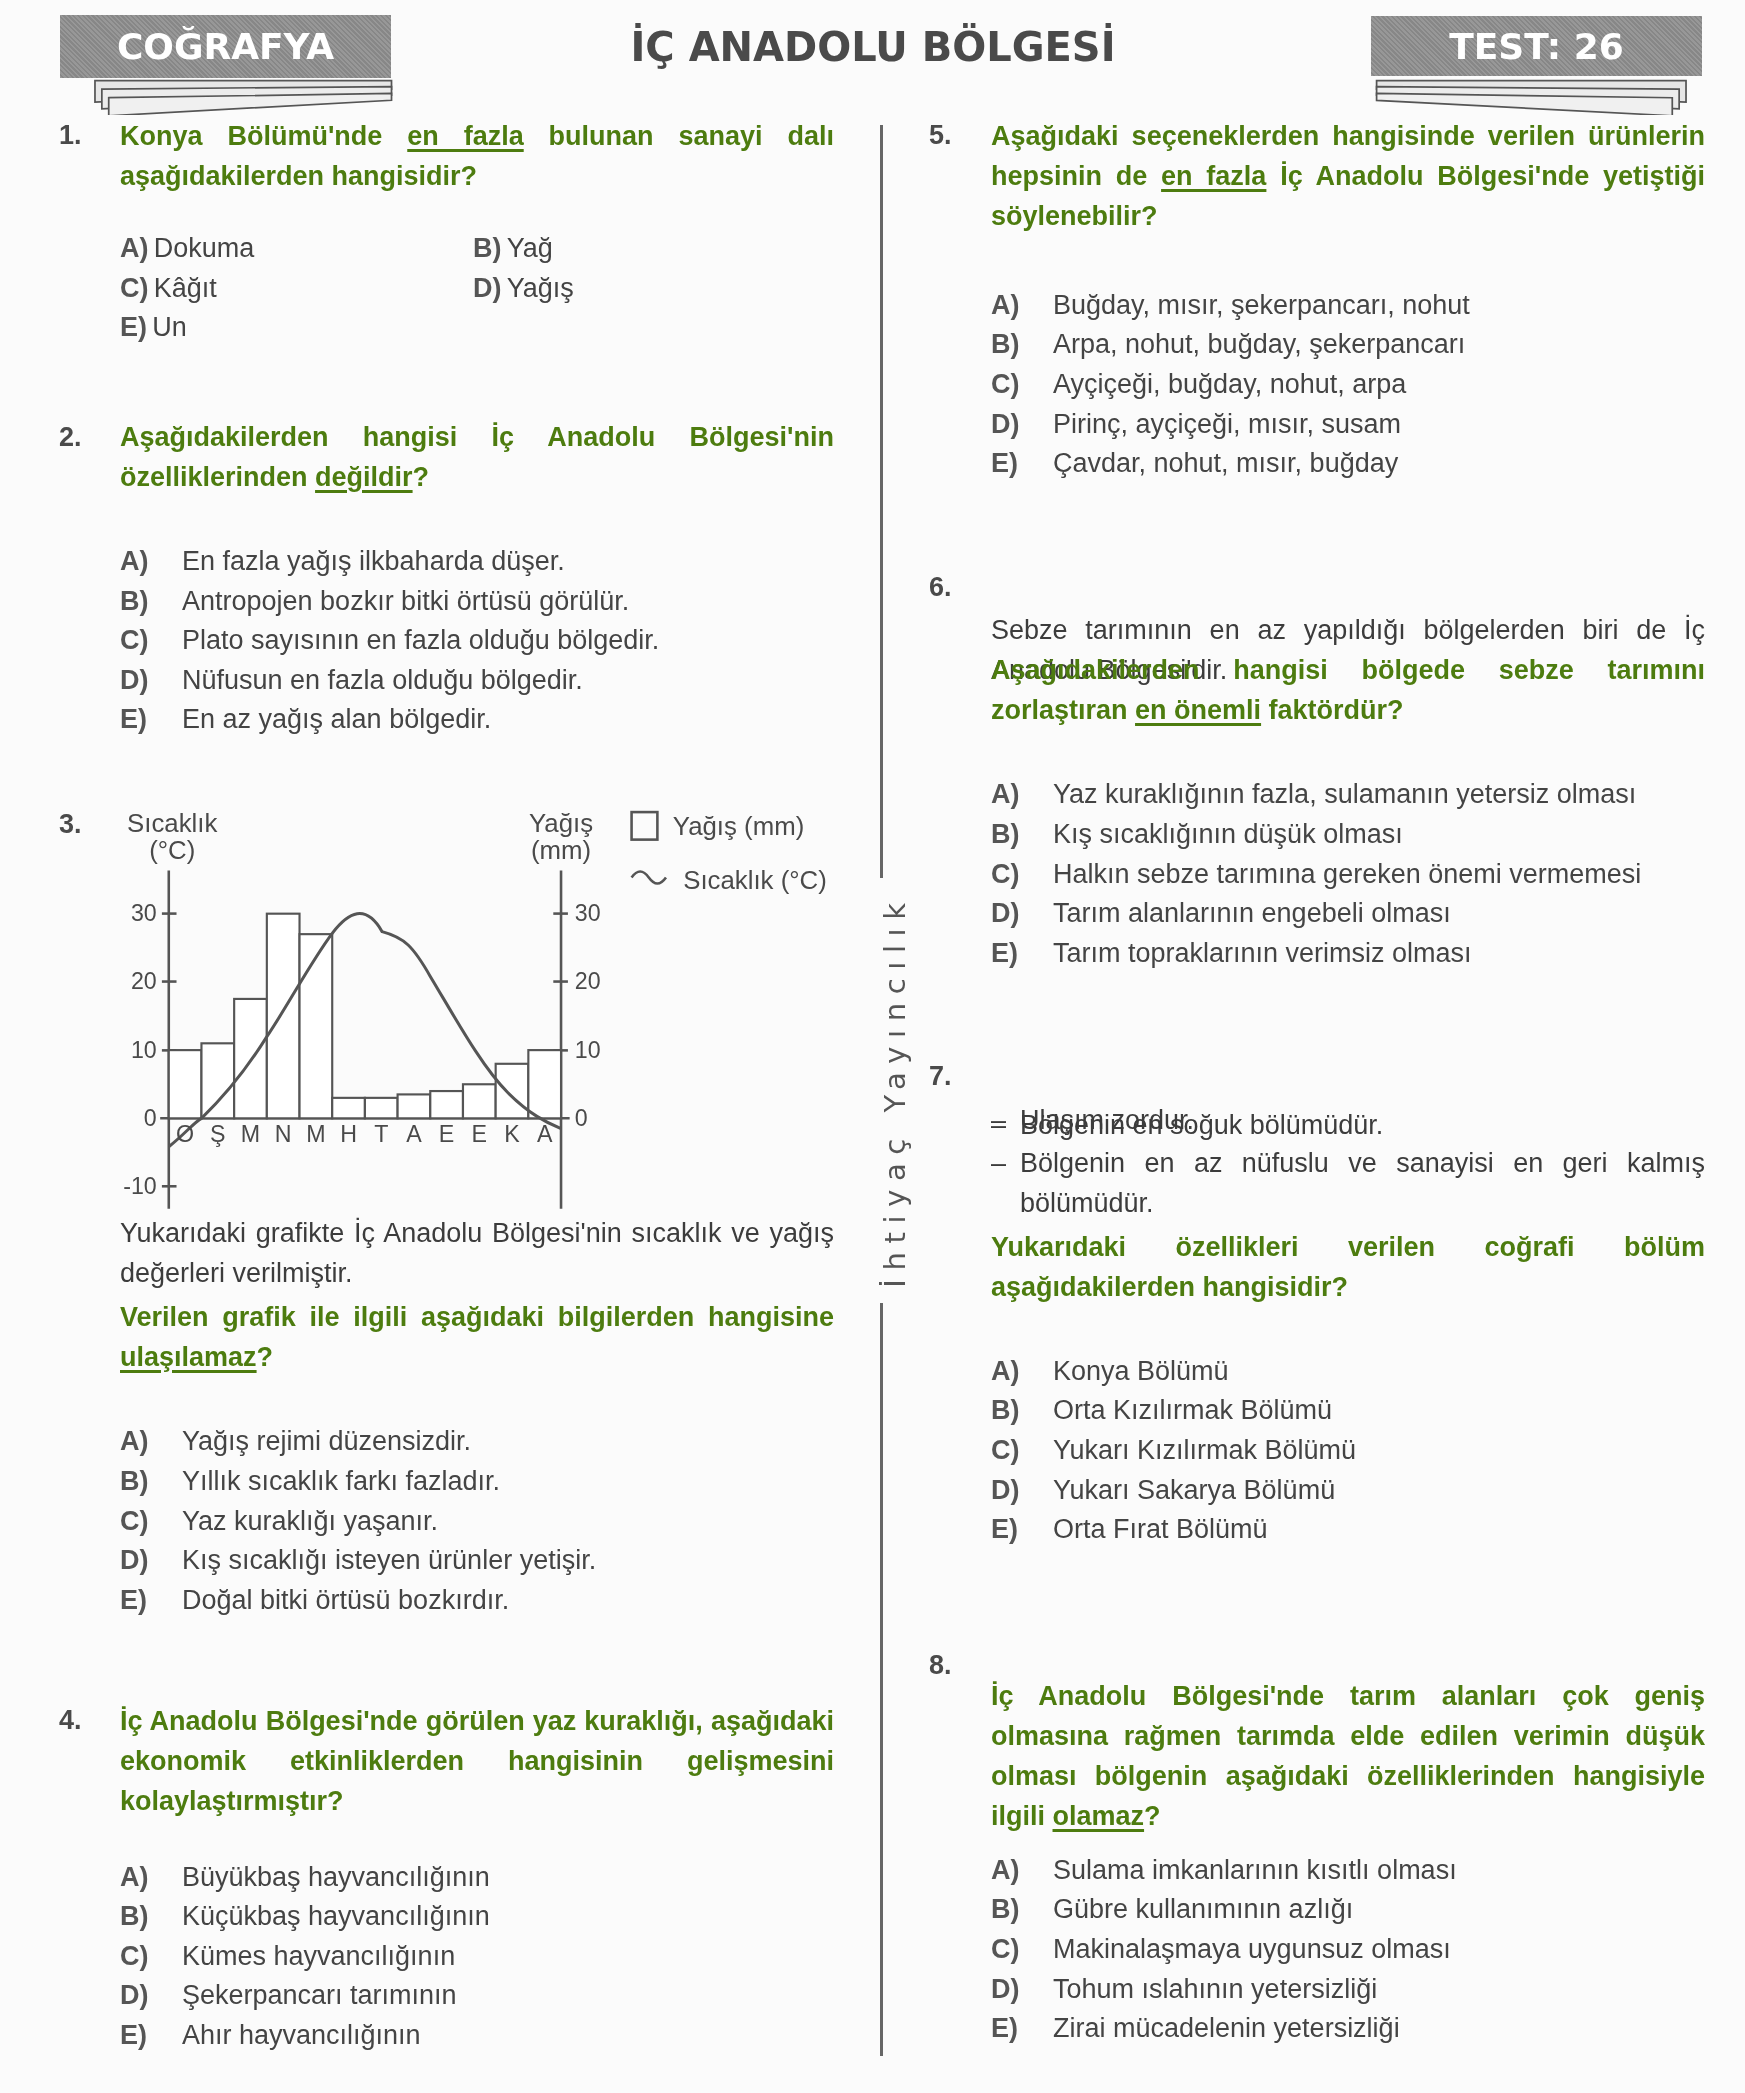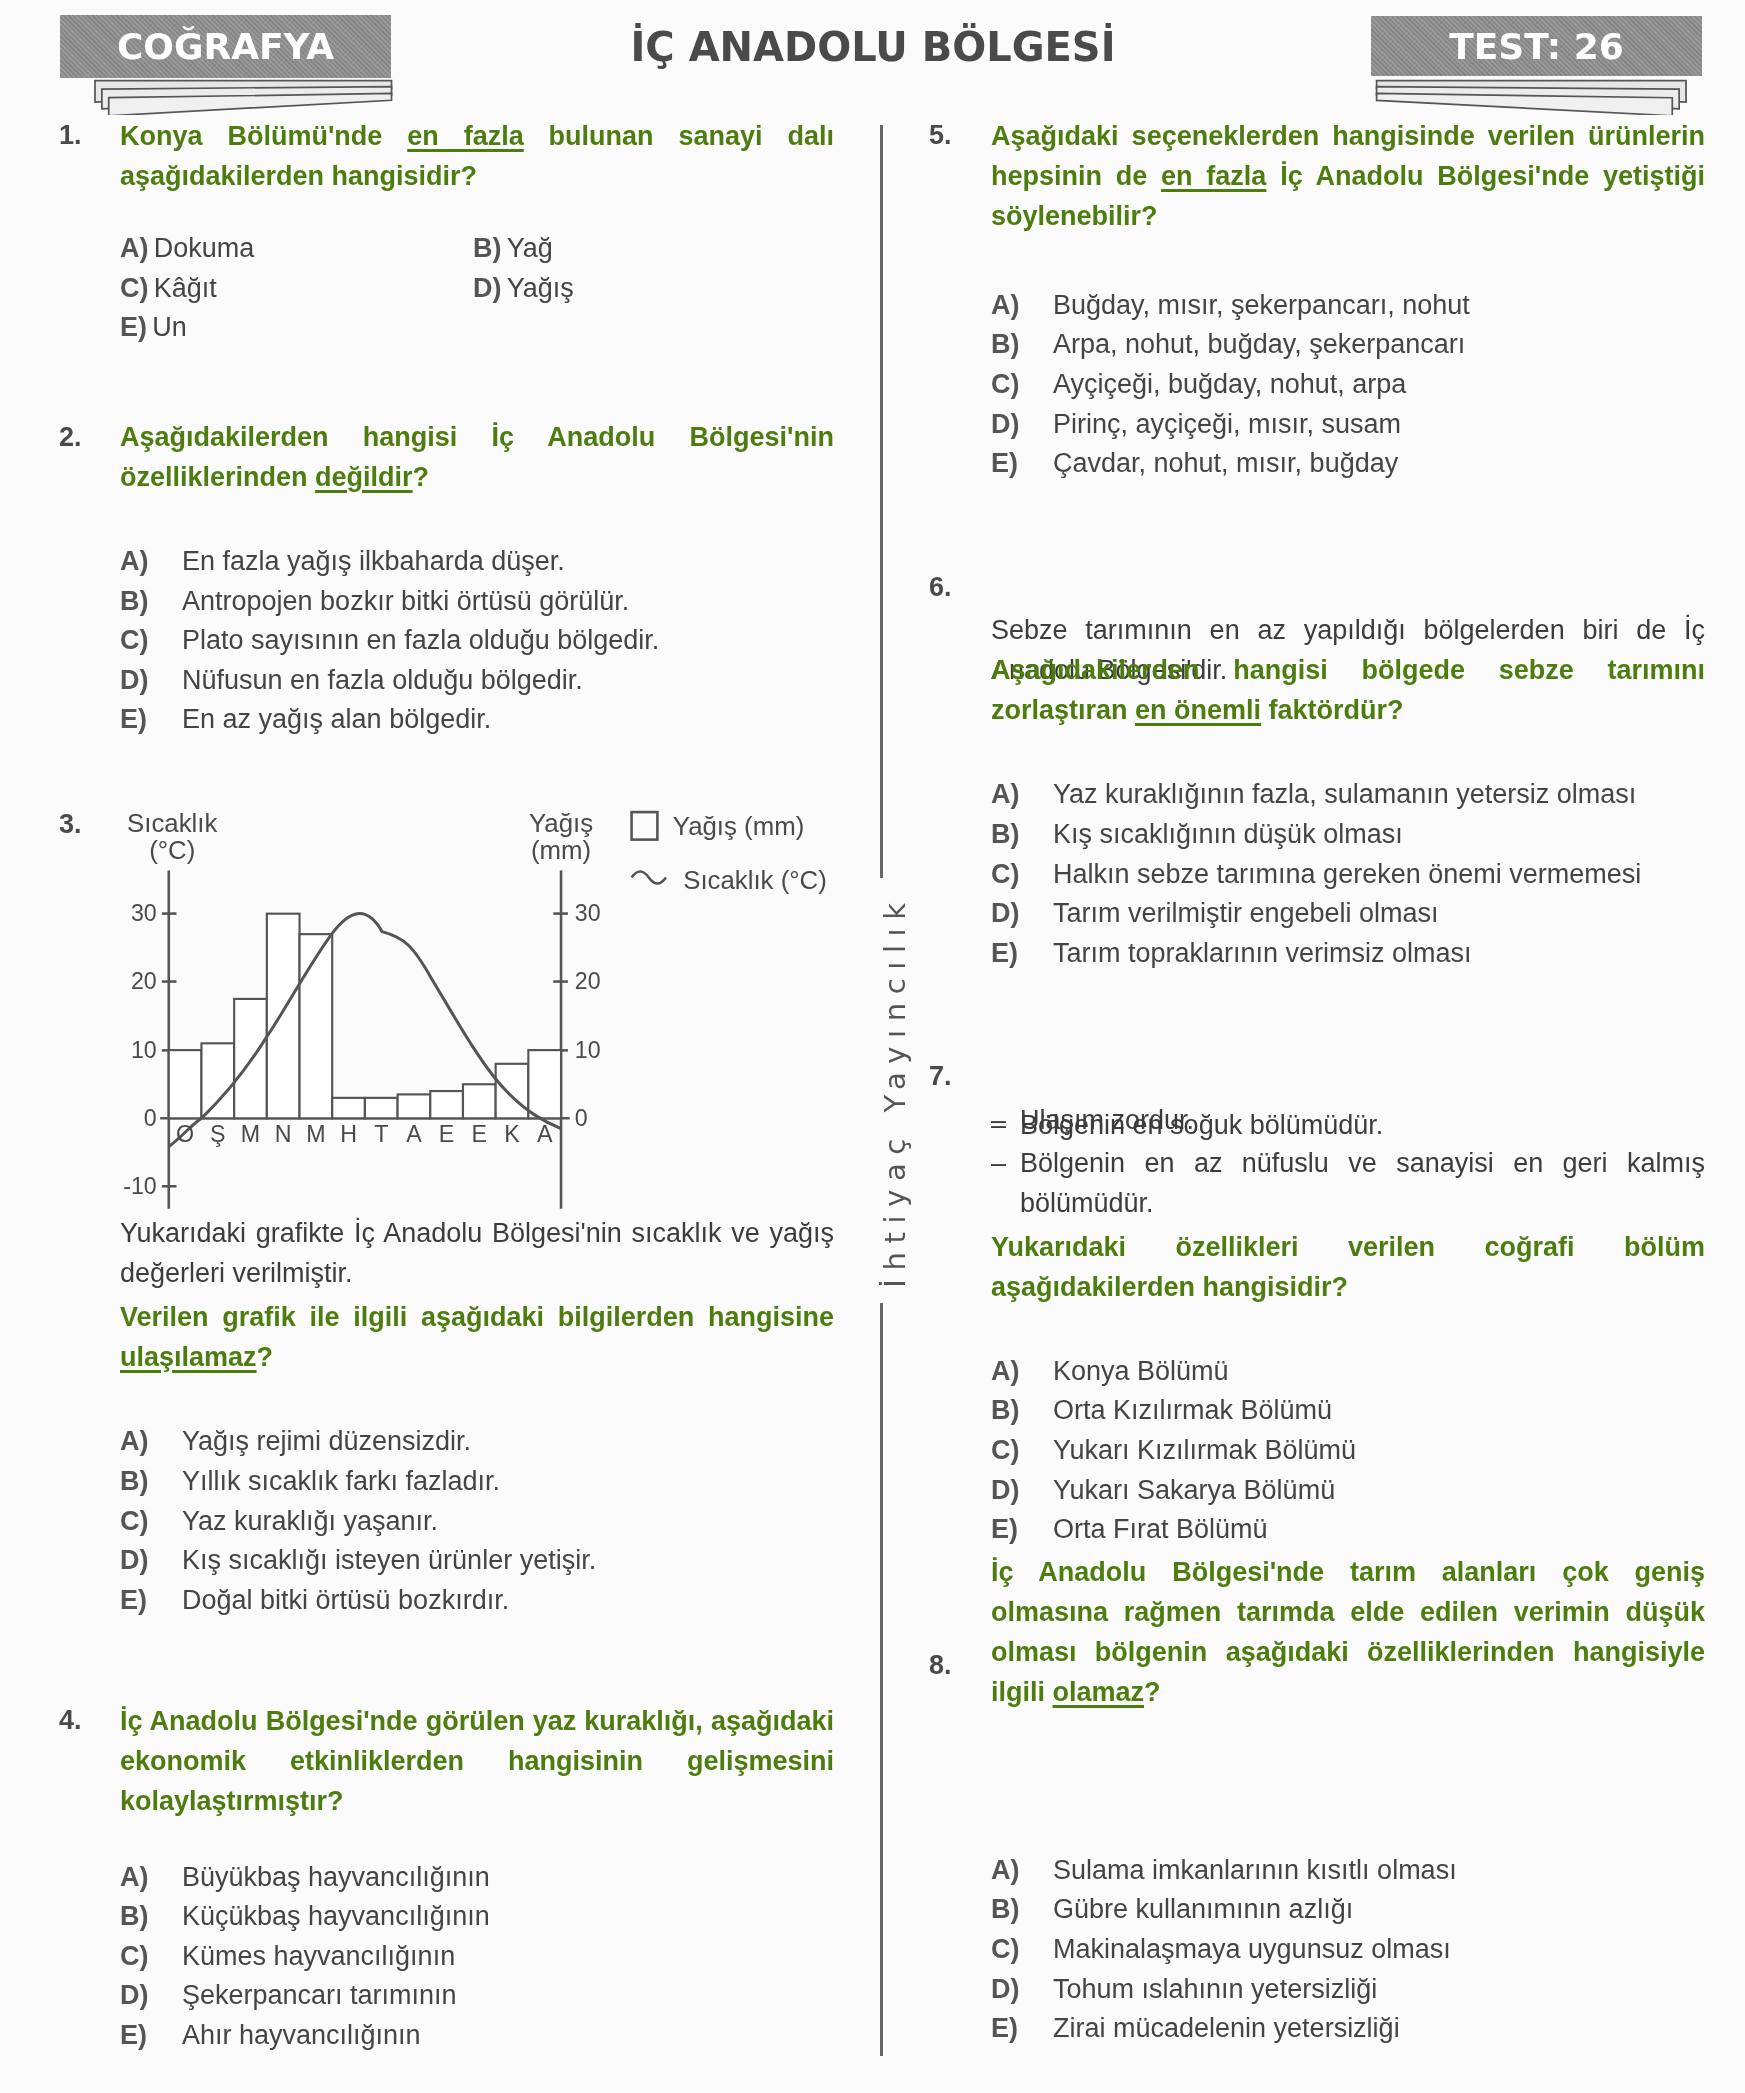--- a/index.html
+++ b/index.html
@@ -200,42 +200,42 @@
 
 <div>
   <div class="qnum" style="left:929px;top:572px">6.</div>
   <div class="q stem" style="left:991px;top:568px;width:714px;margin-top:42px;">Sebze tarımının en az yapıldığı bölgelerden biri de İç Anadolu Bölgesi'dir.</div>
   <div class="q bold stem" style="left:991px;top:650px;width:714px;">
     <span>Aşağıdakilerden hangisi bölgede sebze tarımını zorlaştıran </span><span class="u">en önemli</span><span> faktördür?</span>
   </div>
   <div class="opt" style="left:991px;top:774px"><span class="ol">A)</span><span>Yaz kuraklığının fazla, sulamanın yetersiz olması</span></div>
   <div class="opt" style="left:991px;top:814px"><span class="ol">B)</span><span>Kış sıcaklığının düşük olması</span></div>
   <div class="opt" style="left:991px;top:854px"><span class="ol">C)</span><span>Halkın sebze tarımına gereken önemi vermemesi</span></div>
-  <div class="opt" style="left:991px;top:893px"><span class="ol">D)</span><span>Tarım verilmiştir engebeli olması</span></div>
+  <div class="opt" style="left:991px;top:893px"><span class="ol">D)</span><span>Tarım alanlarının engebeli olması</span></div>
   <div class="opt" style="left:991px;top:933px"><span class="ol">E)</span><span>Tarım topraklarının verimsiz olması</span></div>
 </div>
 
 <div>
   <div class="qnum" style="left:929px;top:1061px">7.</div>
   <div class="q" style="left:991px;top:1057px;width:714px;margin-top:48px;"><span style="display:inline-block;width:29px">–</span><span>Bölgenin en soğuk bölümüdür.</span></div>
   <div class="q" style="left:991px;top:1100px;width:714px;"><span style="display:inline-block;width:29px">–</span><span>Ulaşım zordur.</span></div>
   <div class="q stem" style="left:991px;top:1143px;width:714px;padding-left:29px;text-indent:-29px;box-sizing:border-box;"><span style="display:inline-block;width:29px;text-indent:0">–</span><span>Bölgenin en az nüfuslu ve sanayisi en geri kalmış bölümüdür.</span></div>
   <div class="q bold stem" style="left:991px;top:1227px;width:714px;">
     <span>Yukarıdaki özellikleri verilen coğrafi bölüm aşağıdakilerden hangisidir?</span>
   </div>
   <div class="opt" style="left:991px;top:1351px"><span class="ol">A)</span><span>Konya Bölümü</span></div>
   <div class="opt" style="left:991px;top:1390px"><span class="ol">B)</span><span>Orta Kızılırmak Bölümü</span></div>
   <div class="opt" style="left:991px;top:1430px"><span class="ol">C)</span><span>Yukarı Kızılırmak Bölümü</span></div>
   <div class="opt" style="left:991px;top:1470px"><span class="ol">D)</span><span>Yukarı Sakarya Bölümü</span></div>
   <div class="opt" style="left:991px;top:1509px"><span class="ol">E)</span><span>Orta Fırat Bölümü</span></div>
 </div>
 
 <div>
   <div class="qnum" style="left:929px;top:1650px">8.</div>
-  <div class="q bold stem" style="left:991px;top:1552px;width:714px;">
+  <div class="q bold stem" style="left:991px;top:1676px;width:714px;">
     <span>İç Anadolu Bölgesi'nde tarım alanları çok geniş olmasına rağmen tarımda elde edilen verimin düşük olması bölgenin aşağıdaki özelliklerinden hangisiyle ilgili </span><span class="u">olamaz</span><span>?</span>
   </div>
   <div class="opt" style="left:991px;top:1850px"><span class="ol">A)</span><span>Sulama imkanlarının kısıtlı olması</span></div>
   <div class="opt" style="left:991px;top:1889px"><span class="ol">B)</span><span>Gübre kullanımının azlığı</span></div>
   <div class="opt" style="left:991px;top:1929px"><span class="ol">C)</span><span>Makinalaşmaya uygunsuz olması</span></div>
   <div class="opt" style="left:991px;top:1969px"><span class="ol">D)</span><span>Tohum ıslahının yetersizliği</span></div>
   <div class="opt" style="left:991px;top:2008px"><span class="ol">E)</span><span>Zirai mücadelenin yetersizliği</span></div>
 </div>
 
 

